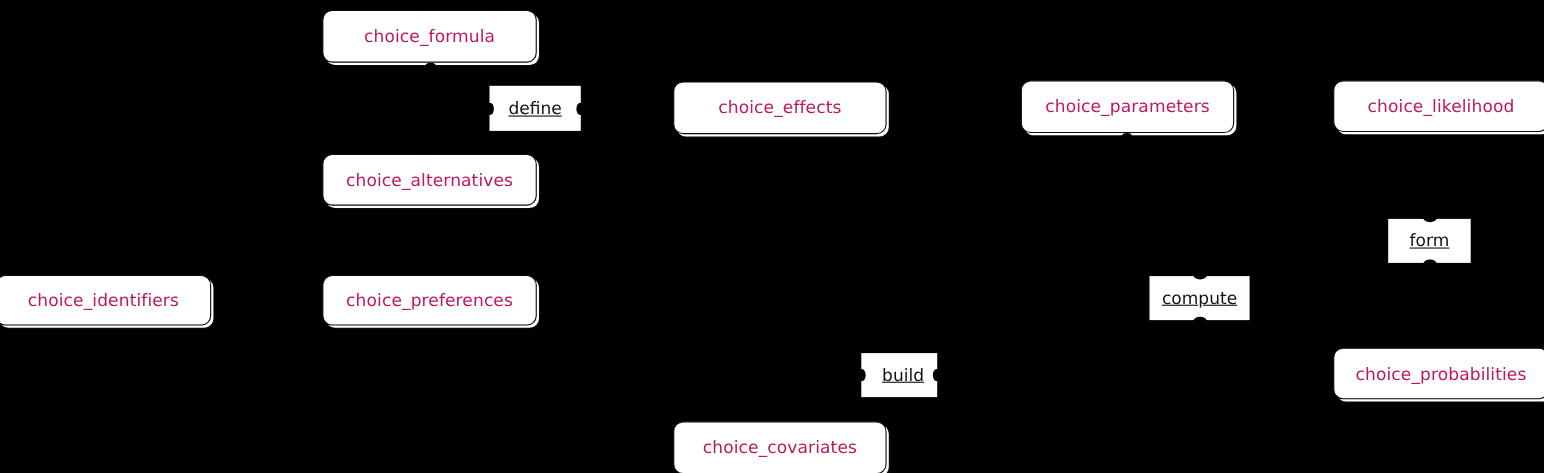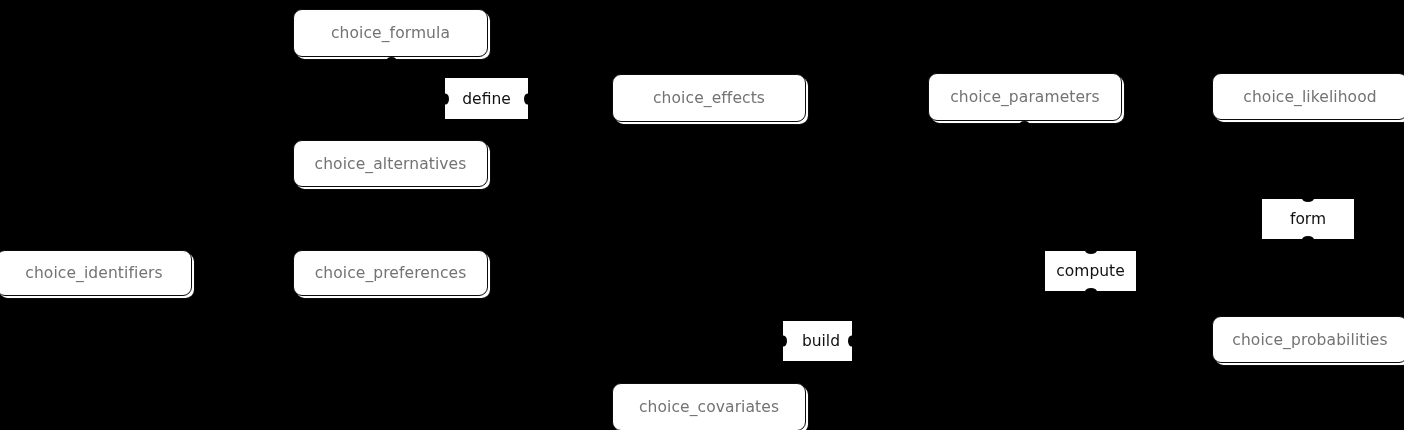--- a/index.html
+++ b/index.html
@@ -19,21 +19,21 @@
   
   .node {
     position: absolute;
     box-sizing: border-box;
     background: #ffffff;
     border: 1.5px solid #0b0b0b;
     border-radius: 9px;
     display: flex;
     align-items: center;
     justify-content: center;
-    color: #737373;
+    color: #be185d;
     font-size: 15.5px;
     letter-spacing: 0.1px;
     white-space: nowrap;
     box-shadow: 2.5px 2.5px 0 -0.5px #ffffff,
                 3.5px 3.5px 0 -0.5px #0b0b0b;
   }
   .node .label {
     display: block;
     padding: 0 14px;
   }
@@ -43,21 +43,21 @@
     position: absolute;
     box-sizing: border-box;
     background: #ffffff;
     display: flex;
     align-items: center;
     justify-content: center;
     color: #111111;
     font-size: 15.5px;
     white-space: nowrap;
   }
-  .edge-label .label { display: block; padding: 0 12px; }
+  .edge-label .label { display: block; padding: 0 12px; text-decoration: underline; }
 
   
   .notch {
     position: absolute;
     background: #000000;
     border-radius: 50%;
   }
   .notch.left  { left: -3px;  top: 50%; width: 7px; height: 11px; transform: translateY(-50%); }
   .notch.right { right: -3px; top: 50%; width: 7px; height: 11px; transform: translateY(-50%); }
   .notch.top   { top: -4px;   left: 50%; width: 12px; height: 7px; transform: translateX(-50%); }
@@ -118,21 +118,21 @@
     <span class="label">choice_covariates</span>
   </div>
   <span class="nub" style="left:704px; top:378px; border-radius:0 0 50% 50%;"></span>
 
   <div class="edge-label" style="left:445px; top:78px; width:83px; height:41px;">
     <span class="notch left"></span>
     <span class="notch right"></span>
     <span class="label">define</span>
   </div>
 
-  <div class="edge-label" style="left:1262px; top:199px; width:92px; height:40px;justify-content:center;">
+  <div class="edge-label" style="left:1262px; top:199px; width:75px; height:40px;justify-content:center;">
     <span class="notch top"></span>
     <span class="notch bottom"></span>
     <span class="label">form</span>
   </div>
 
   <div class="edge-label" style="left:1045px; top:251px; width:91px; height:40px;">
     <span class="notch top"></span>
     <span class="notch bottom"></span>
     <span class="label">compute</span>
   </div>

